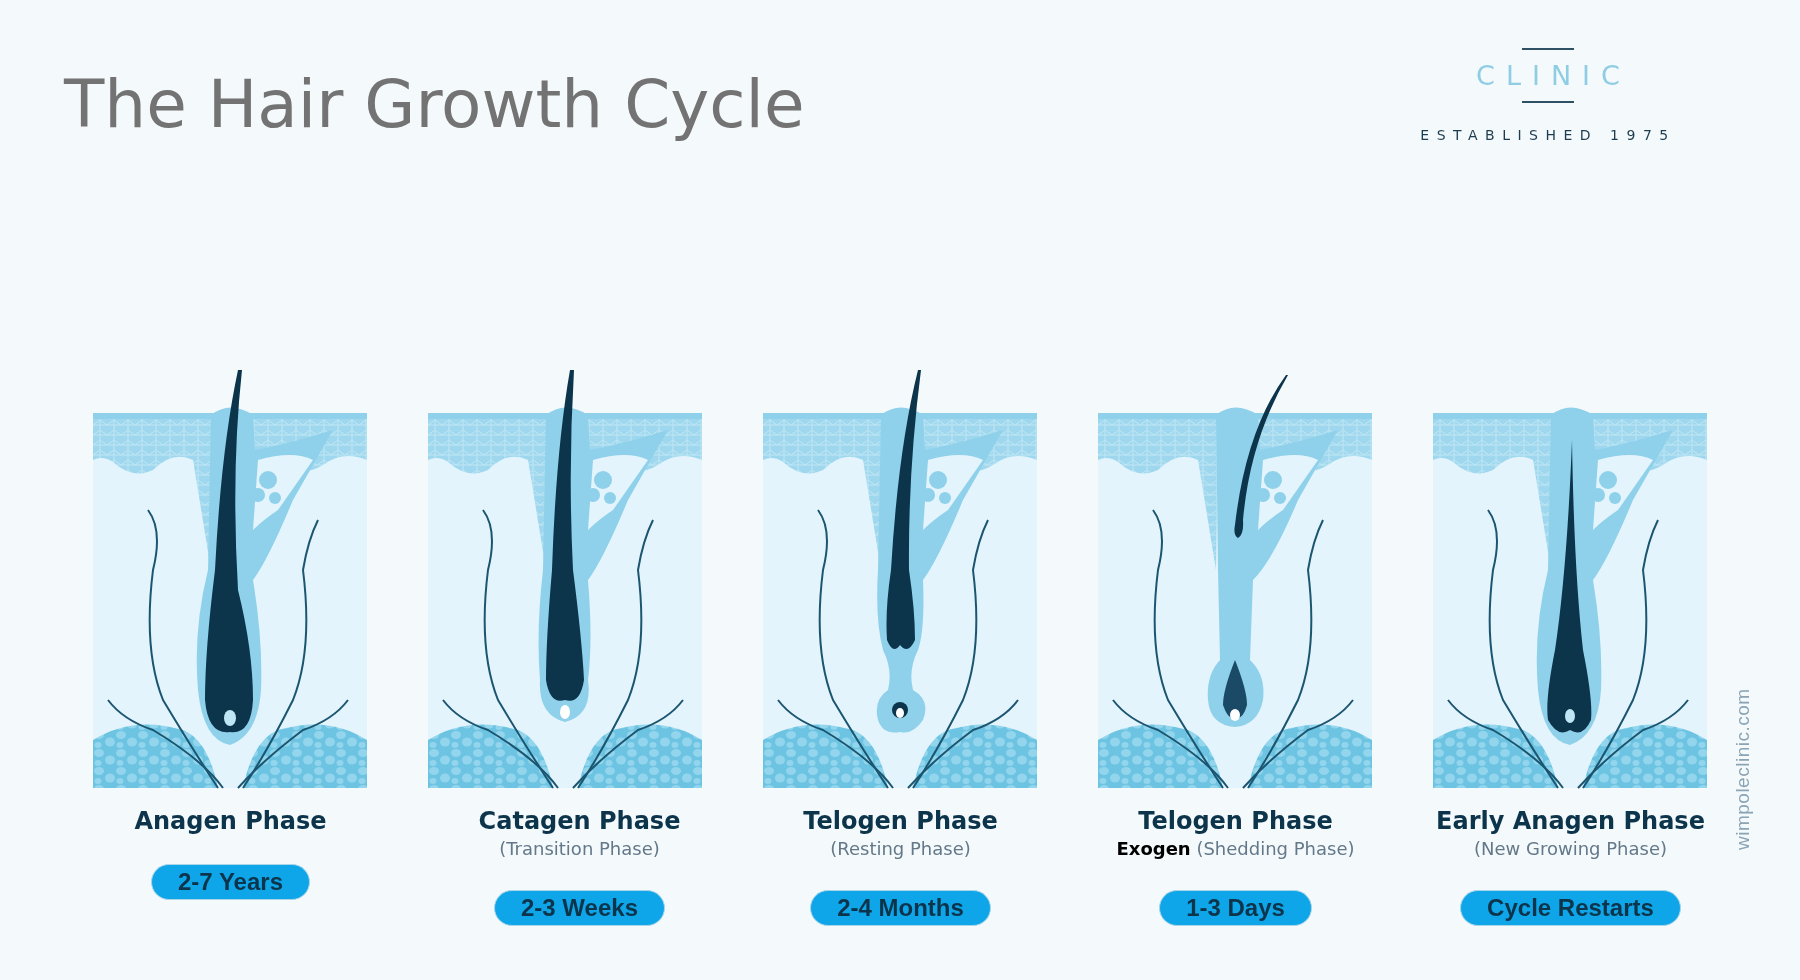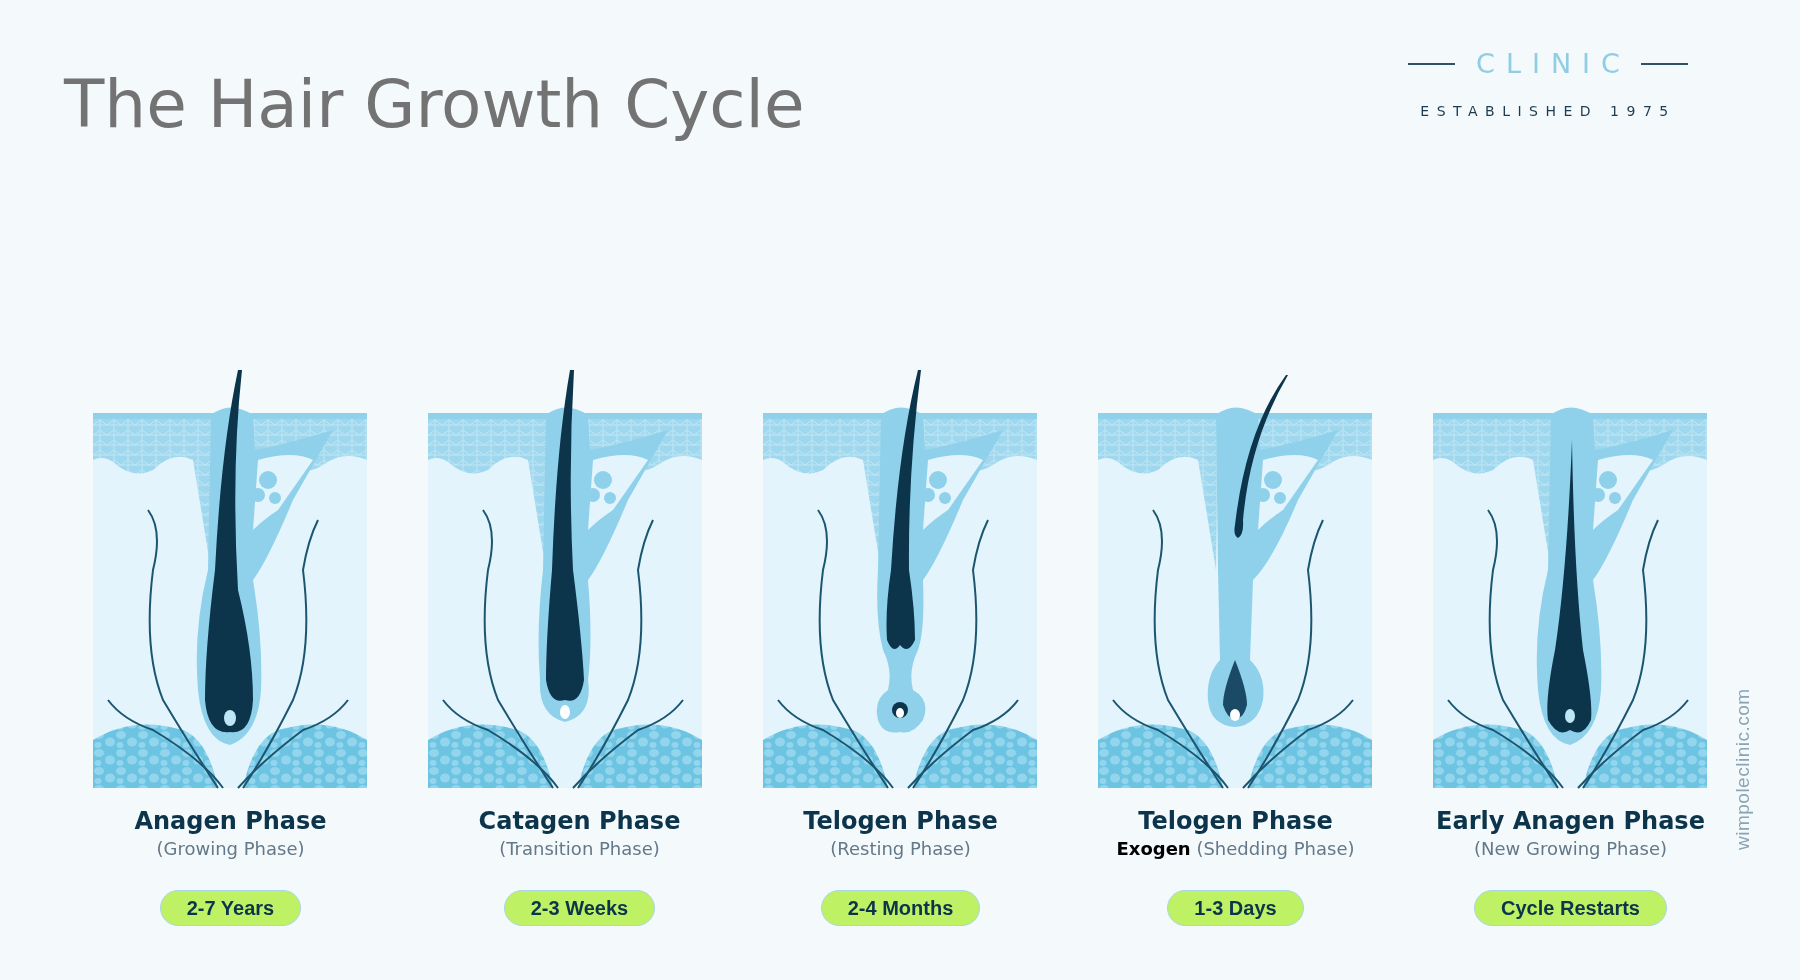--- a/index.html
+++ b/index.html
@@ -1,30 +1,30 @@
 <!DOCTYPE html>
 <html><head>
 <meta charset="utf-8">
 <style>
   html,body{margin:0;padding:0;}
   body{width:1800px;height:980px;background:#f4f9fc;position:relative;overflow:hidden;font-family:"DejaVu Sans","Liberation Sans",sans-serif;}
   .title{position:absolute;left:64px;top:66px;font-family:"DejaVu Sans",sans-serif;font-size:66px;color:#737373;letter-spacing:0px;font-weight:400;white-space:nowrap;}
   .logo{position:absolute;left:1408px;top:46px;width:280px;text-align:center;color:#0c344b;}
   .logo .brand{font-family:"DejaVu Serif","Liberation Serif",serif;font-size:52px;letter-spacing:1px;line-height:56px;}
-  .logo .clinic-row{display:flex;align-items:center;justify-content:center;gap:10px;margin-top:2px;}
+  .logo .clinic-row{display:flex;align-items:center;justify-content:center;gap:10px;margin-top:2px;flex-direction:column;}
   .logo .rule{width:52px;height:2px;background:#0c344b;opacity:.85;}
   .logo .clinic{font-family:"DejaVu Sans",sans-serif;font-size:27px;letter-spacing:11px;color:#8ecde4;padding-left:11px;}
   .logo .est{font-family:"DejaVu Sans",sans-serif;font-size:14px;letter-spacing:7.5px;margin-top:24px;color:#1d3c4f;}
   .panel{position:absolute;top:370px;width:274px;height:420px;}
   .panel svg{display:block;}
   .label{position:absolute;top:806px;width:335px;text-align:center;}
   .phase{font-family:"DejaVu Sans",sans-serif;font-weight:700;font-size:24px;color:#0c344b;line-height:30px;}
   .sub{font-family:"DejaVu Sans",sans-serif;font-size:18px;color:#637888;line-height:26px;}
   .sub b{color:#000000;font-weight:700;}
-  .pill{display:inline-block;margin-top:28px;padding:0 26px;height:34px;line-height:34px;border-radius:18px;background:#bef264;border:1.5px solid #a9d5e8;font-family:"Liberation Sans",sans-serif;font-weight:700;font-size:20px;color:#0c344b;}
+  .pill{display:inline-block;margin-top:28px;padding:0 26px;height:34px;line-height:34px;border-radius:18px;background:#0ea5e9;border:1.5px solid #a9d5e8;font-family:"Liberation Sans",sans-serif;font-weight:700;font-size:24px;color:#0c344b;}
   .side{position:absolute;left:1732px;top:850px;transform-origin:left top;transform:rotate(-90deg);font-family:"Liberation Sans",sans-serif;font-size:19px;color:#8aa4b3;letter-spacing:0.5px;white-space:nowrap;}
 </style>
 </head>
 <body>
 
 <div class="title">The Hair Growth Cycle</div>
 
 <div class="logo">
   <div class="clinic-row">
     <span class="rule"></span>
@@ -163,21 +163,20 @@
       <path d="M125 418 Q100 380 70 330 Q50 280 60 200 Q70 160 55 140"></path>
       <path d="M150 418 Q175 380 200 330 Q220 280 210 200 Q215 170 225 150"></path>
       <path d="M130 418 Q110 390 60 360 Q30 350 15 330"></path>
       <path d="M145 418 Q170 390 210 360 Q240 350 255 330"></path>
     </g>
   </svg>
 </div>
 
 <div class="label" style="left:63px">
   <div class="phase">Anagen Phase</div>
-  <div class="sub"><b></b><span>(Growing Phase)</span></div>
   <div class="pill">2-7 Years</div>
 </div>
 <div class="label" style="left:412px">
   <div class="phase">Catagen Phase</div>
   <div class="sub"><b></b><span>(Transition Phase)</span></div>
   <div class="pill">2-3 Weeks</div>
 </div>
 <div class="label" style="left:733px">
   <div class="phase">Telogen Phase</div>
   <div class="sub"><b></b><span>(Resting Phase)</span></div>

